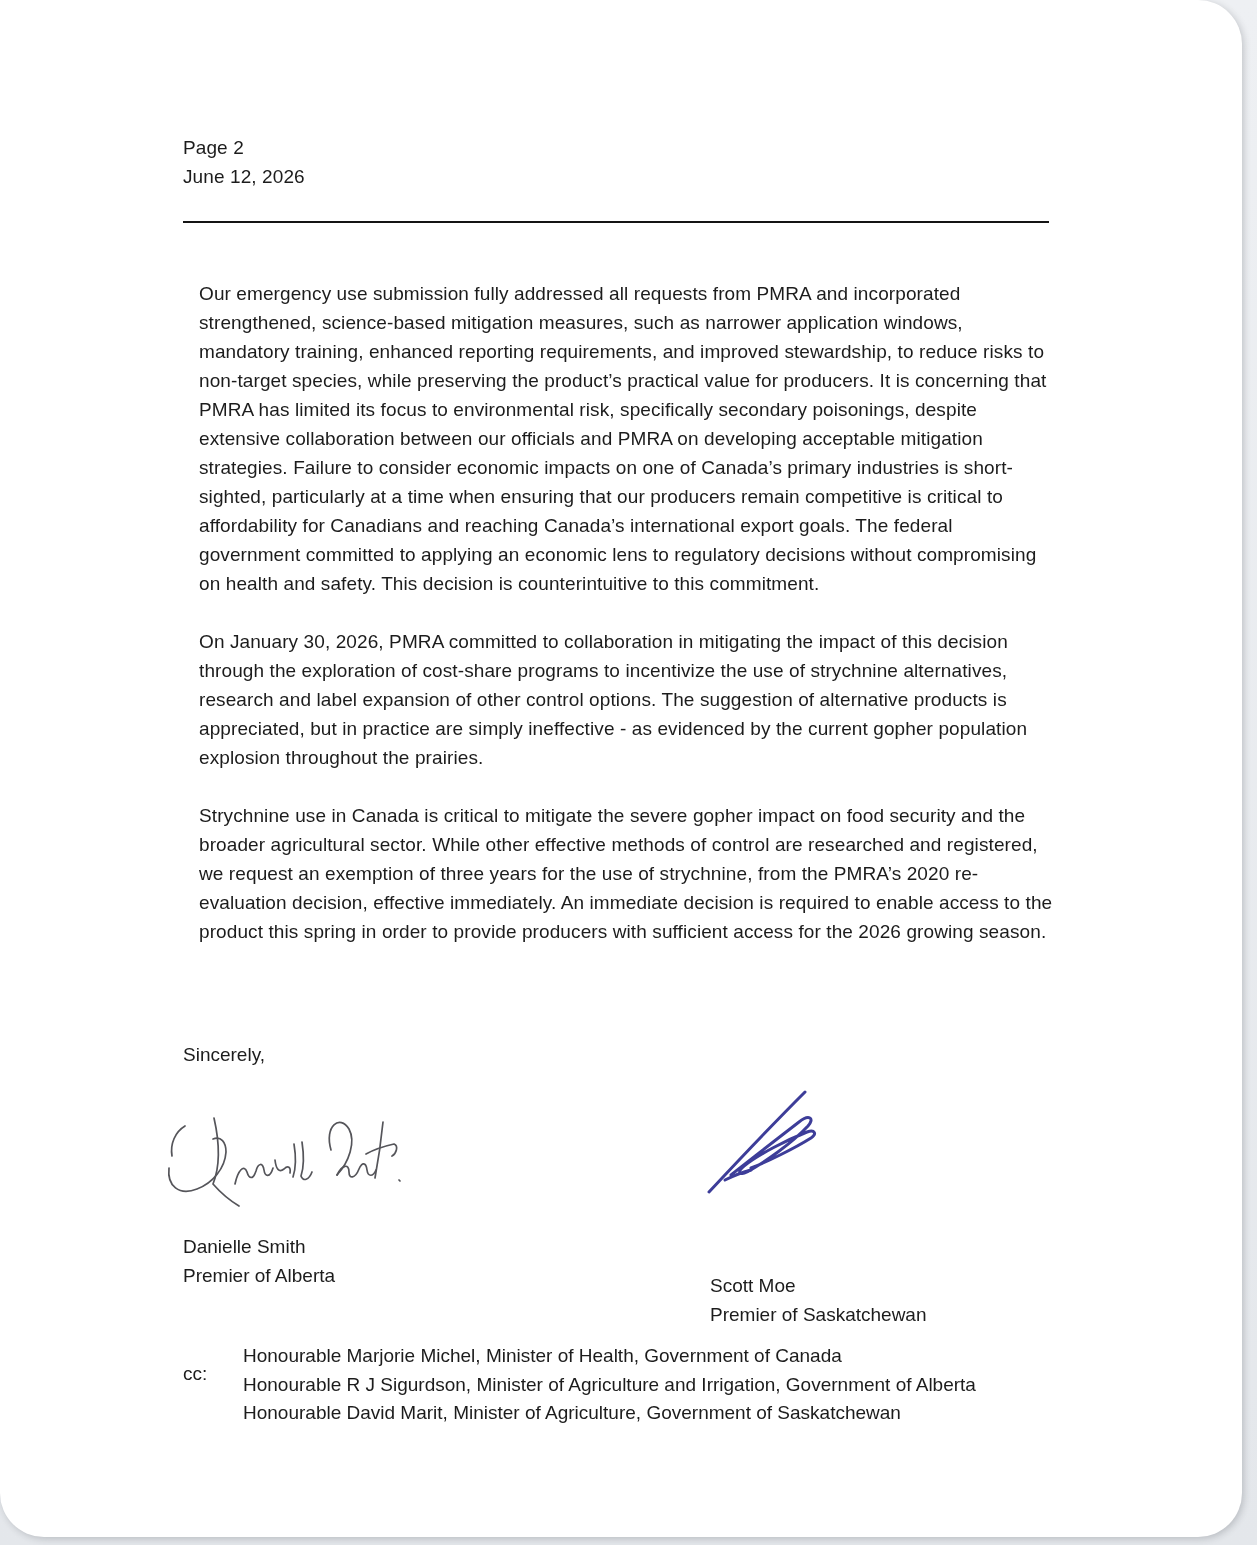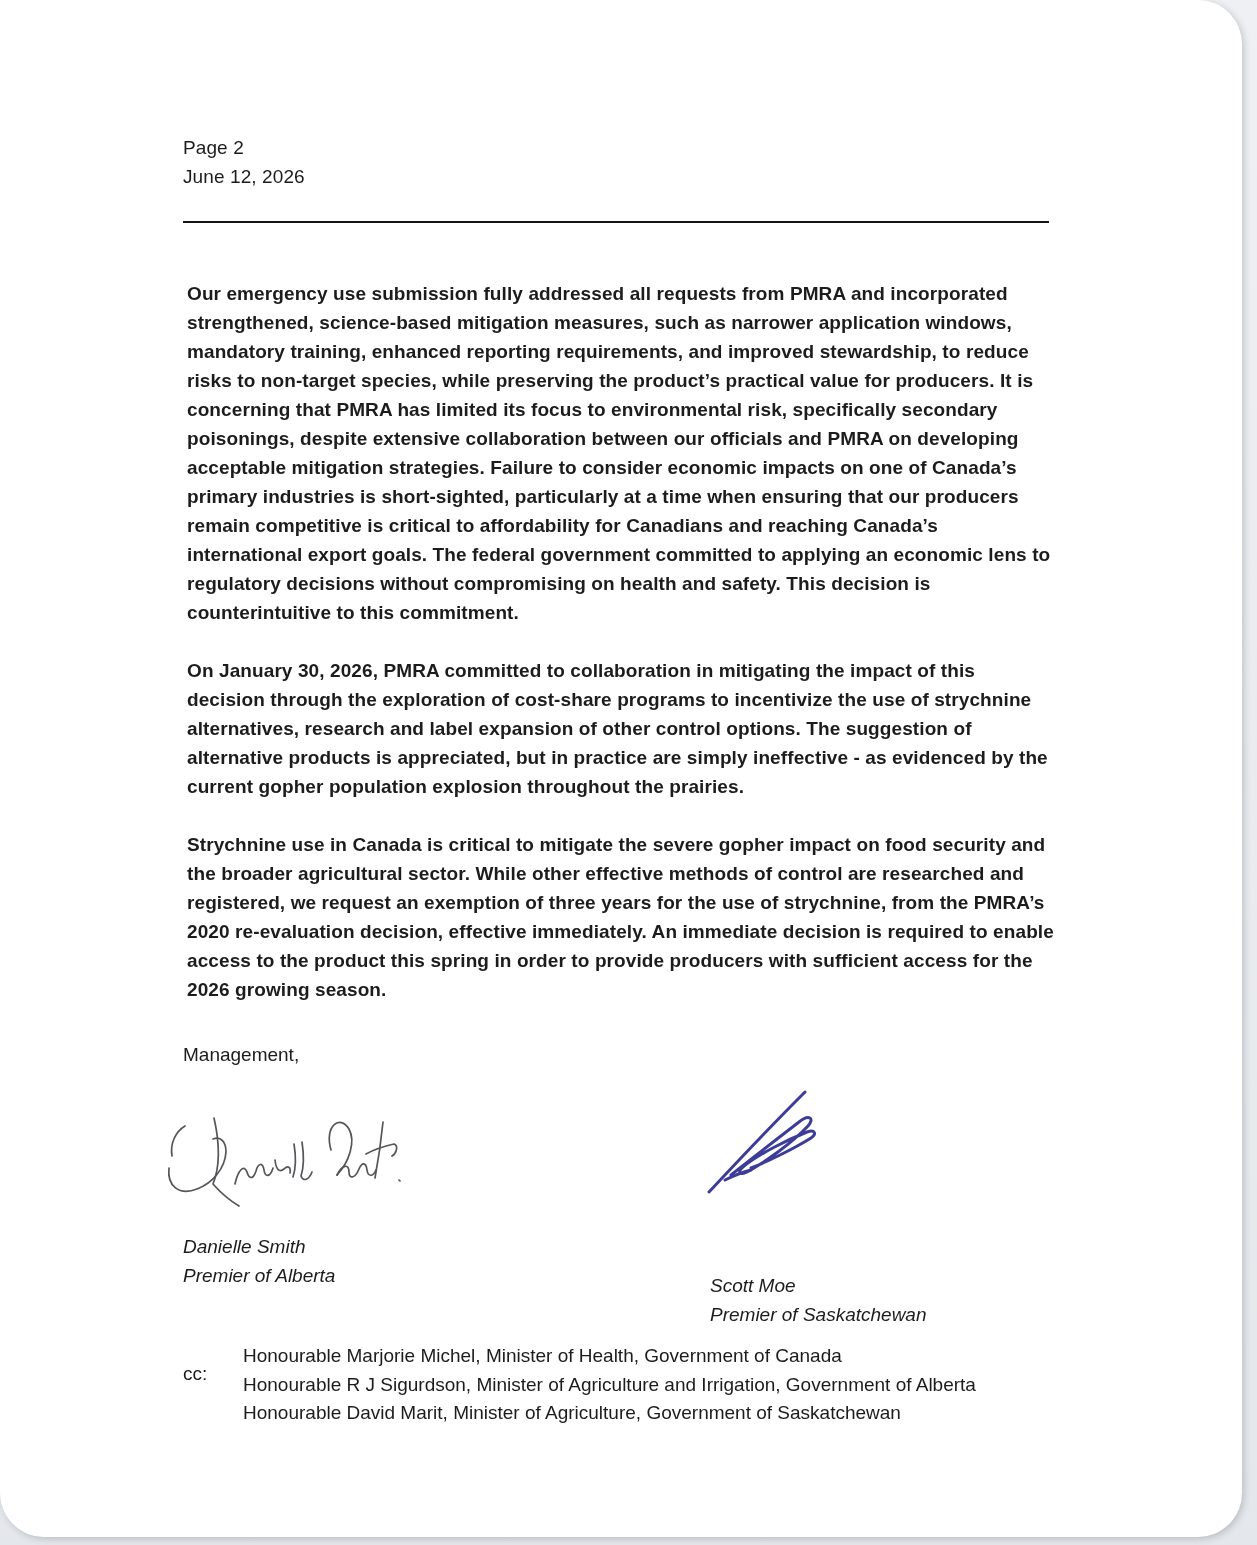--- a/index.html
+++ b/index.html
@@ -50,22 +50,21 @@
   .body-block {
     position: absolute;
     left: 183px;
     top: 279px;
     width: 872px;
     font-size: 19px;
     line-height: 29px;
     letter-spacing: 0.1px;
   }
   .body-block p {
-    margin: 0 0 29px 4px;
-    font-weight: bold;
+    margin: 0 0 29px 16px;
   }
   .valediction {
     position: absolute;
     left: 183px;
     top: 1040px;
     font-size: 19px;
     line-height: 29px;
   }
   .sig-danielle {
     position: absolute;
@@ -79,21 +78,20 @@
     left: 695px;
     top: 1080px;
     width: 150px;
     height: 122px;
   }
   .name-col {
     position: absolute;
     top: 1232px;
     font-size: 19px;
     line-height: 29px;
-    font-style: italic;
   }
   .name-col.left { left: 183px; }
   .name-col.right { left: 710px; margin-top: 39px; }
   .cc-block {
     position: absolute;
     left: 183px;
     top: 1342px;
     width: 880px;
     font-size: 19px;
     line-height: 28.5px;
@@ -119,21 +117,21 @@
       <div>June 12, 2026</div>
     </div>
     <hr class="header-rule">
 
     <div class="body-block">
       <p>Our emergency use submission fully addressed all requests from PMRA and incorporated strengthened, science-based mitigation measures, such as narrower application windows, mandatory training, enhanced reporting requirements, and improved stewardship, to reduce risks to non-target species, while preserving the product’s practical value for producers. It is concerning that PMRA has limited its focus to environmental risk, specifically secondary poisonings, despite extensive collaboration between our officials and PMRA on developing acceptable mitigation strategies. Failure to consider economic impacts on one of Canada’s primary industries is short-sighted, particularly at a time when ensuring that our producers remain competitive is critical to affordability for Canadians and reaching Canada’s international export goals. The federal government committed to applying an economic lens to regulatory decisions without compromising on health and safety. This decision is counterintuitive to this commitment.</p>
       <p>On January 30, 2026, PMRA committed to collaboration in mitigating the impact of this decision through the exploration of cost-share programs to incentivize the use of strychnine alternatives, research and label expansion of other control options. The suggestion of alternative products is appreciated, but in practice are simply ineffective - as evidenced by the current gopher population explosion throughout the prairies.</p>
       <p>Strychnine use in Canada is critical to mitigate the severe gopher impact on food security and the broader agricultural sector. While other effective methods of control are researched and registered, we request an exemption of three years for the use of strychnine, from the PMRA’s 2020 re-evaluation decision, effective immediately. An immediate decision is required to enable access to the product this spring in order to provide producers with sufficient access for the 2026 growing season.</p>
     </div>
 
-    <div class="valediction">Management,</div>
+    <div class="valediction">Sincerely,</div>
 
     <svg class="sig-danielle" viewBox="0 0 240 130" fill="none">
       <g stroke="#55555a" stroke-width="1.7" stroke-linecap="round" fill="none">
         <path d="M22,34 C12,40 7,52 9,64"></path>
         <path d="M6,76 C4,94 16,104 34,97 C50,91 62,76 63,60 C63,50 58,44 50,47"></path>
         <path d="M51,26 C56,48 58,72 50,92 C57,100 66,108 76,114"></path>
         <path d="M72,92 C75,78 81,72 84,80 C86,87 90,88 93,79 C95,71 100,70 101,78 C102,85 107,86 110,76"></path>
         <path d="M112,68 C113,77 116,81 121,77 C125,73 128,75 127,81"></path>
         <path d="M131,52 C133,64 133,76 130,85"></path>
         <path d="M139,50 C141,63 141,75 138,84 C140,90 146,88 149,80"></path>

